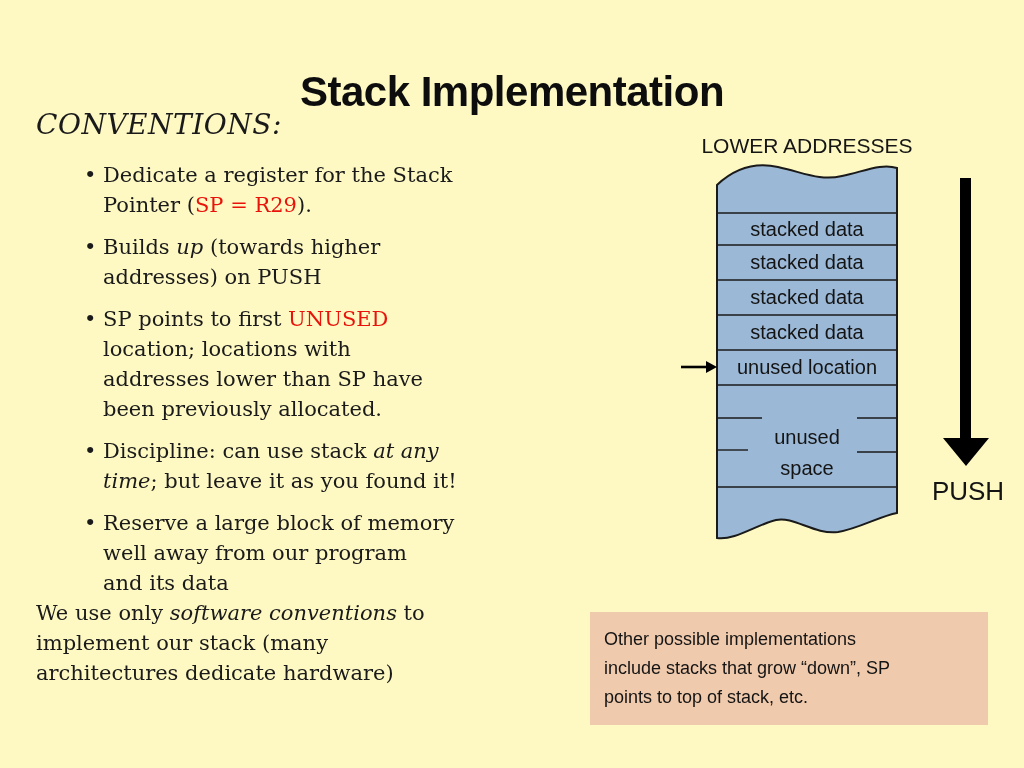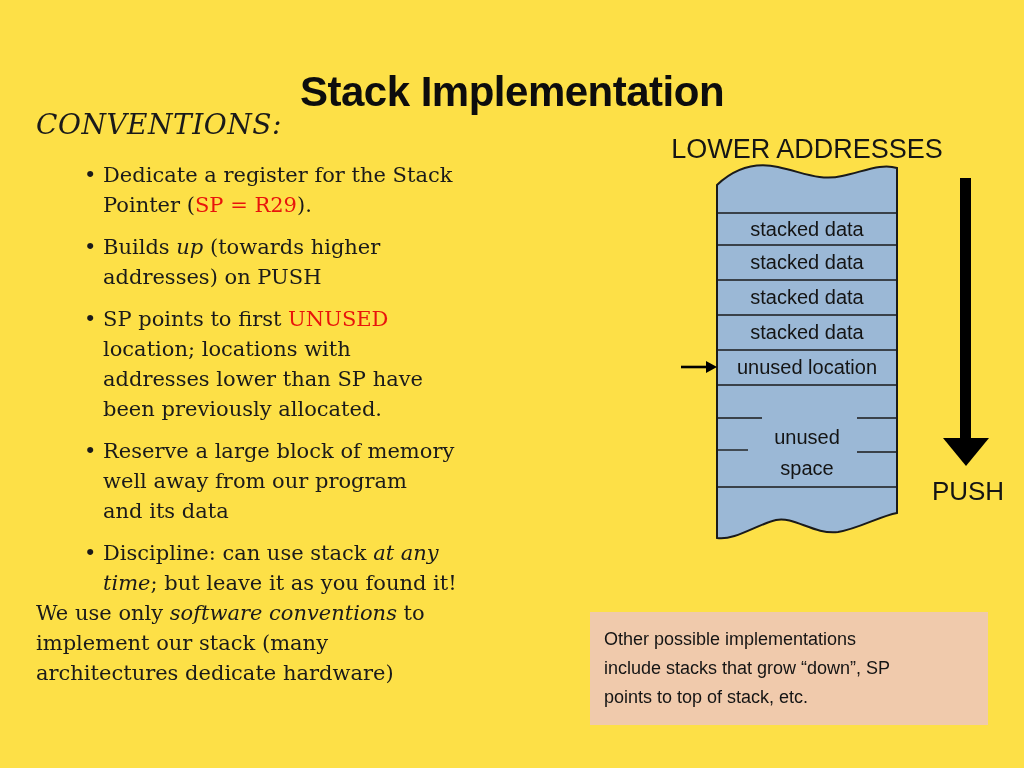--- a/index.html
+++ b/index.html
@@ -1,16 +1,16 @@
 <!DOCTYPE html>
 <html><head>
 <meta charset="utf-8">
 <style>
   html,body{margin:0;padding:0;background:#ffffff;}
-  .slide{position:relative;width:1024px;height:768px;background:#fde047;overflow:hidden;
+  .slide{position:relative;width:1024px;height:768px;background:#fef9c3;overflow:hidden;
          font-family:"Liberation Sans",sans-serif;}
 
   
   .title{position:absolute;top:40px;left:0;width:1024px;text-align:center;
          font-family:"Liberation Sans","DejaVu Sans",sans-serif;
          font-weight:700;font-size:42px;letter-spacing:-0.5px;color:#0d0d0d;}
 
   
   .left-col{position:absolute;left:36px;top:110px;width:545px;
             font-family:"DejaVu Serif","Liberation Serif",serif;
@@ -18,21 +18,21 @@
   .conv-heading{font-style:italic;font-size:28px;margin:0 0 20px 0;letter-spacing:0.5px;}
   .bullets{list-style:none;margin:0;padding:0;}
   .bullets li{position:relative;padding-left:67px;margin:0 0 12px 0;white-space:pre-wrap;}
   .bullets li:last-child{margin-bottom:0;}
   .bullets li::before{content:"\2022";position:absolute;left:48px;top:0;}
   .seg-red{color:#e8140c;}
   .seg-italic{font-style:italic;margin-top:40px;}
   .footer-para{margin:0;white-space:pre-wrap;}
 
   
-  .diag-label{position:absolute;width:300px;text-align:center;font-size:27px;color:#151515;
+  .diag-label{position:absolute;width:300px;text-align:center;font-size:21px;color:#151515;
               font-family:"Liberation Sans",sans-serif;}
   .label-lower{left:657px;top:134px;}
   .label-higher{left:650px;top:556px;}
 
   
   .stack-svg{position:absolute;left:700px;top:158px;}
   .stack-svg text{font-family:"Liberation Sans",sans-serif;font-size:20px;fill:#141414;}
 
   
   .regsp{position:absolute;left:560px;top:352px;width:120px;text-align:right;
@@ -63,25 +63,25 @@
     <p class="conv-heading">CONVENTIONS:</p>
     <ul class="bullets">
       <li><span>Dedicate a register for the Stack
 Pointer (</span><span class="seg-red">SP = R29</span><span>).</span></li>
       <li><span>Builds </span><span class="seg-italic">up</span><span> (towards higher
 addresses) on PUSH</span></li>
       <li><span>SP points to first </span><span class="seg-red">UNUSED</span><span>
 location; locations with
 addresses lower than SP have
 been previously allocated.</span></li>
+      <li><span>Discipline: can use stack </span><span class="seg-italic">at any
+time</span><span>; but leave it as you found it!</span></li>
       <li><span>Reserve a large block of memory
 well away from our program
 and its data</span><span class="seg-italic"></span><span></span></li>
-      <li><span>Discipline: can use stack </span><span class="seg-italic">at any
-time</span><span>; but leave it as you found it!</span></li>
     </ul>
     <p class="footer-para"><span>We use only </span><span class="seg-italic">software conventions</span><span> to
 implement our stack (many
 architectures dedicate hardware)</span></p>
   </div>
 
   <div class="diag-label label-lower">LOWER ADDRESSES</div>
 
   <svg class="stack-svg" width="214" height="390" viewBox="0 0 214 390">
     <path d="M 17 27

